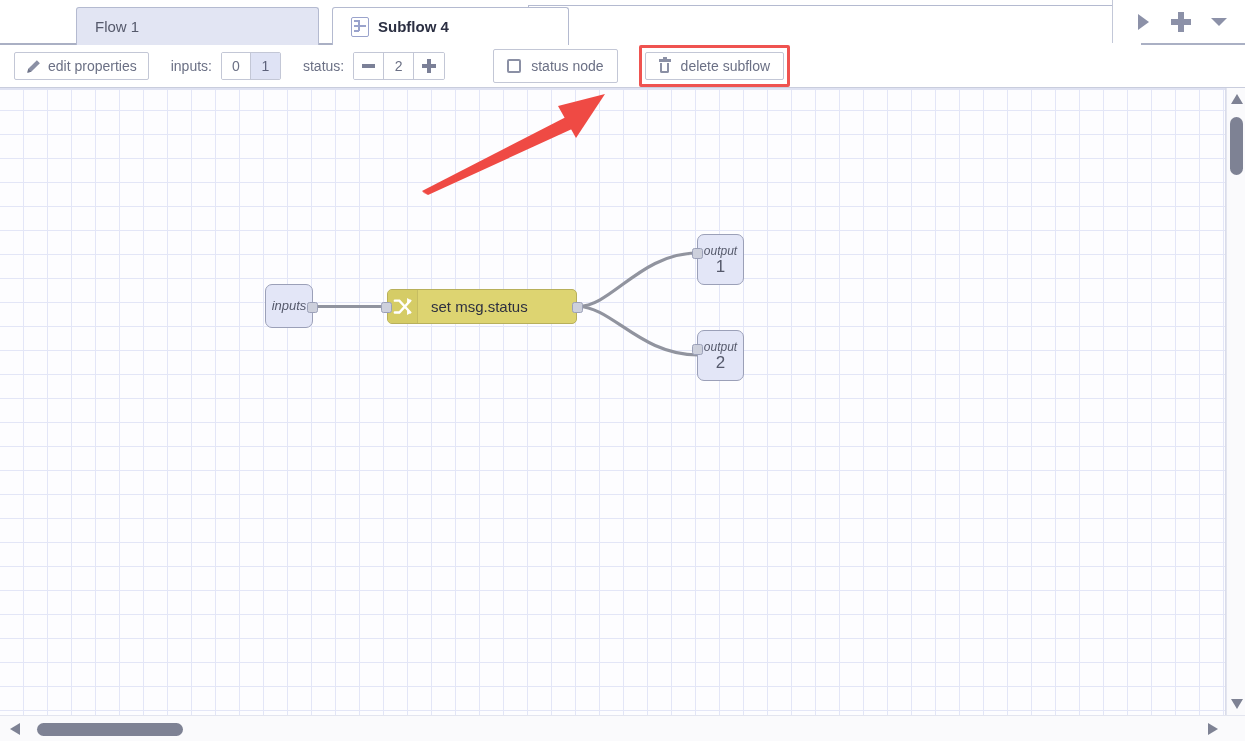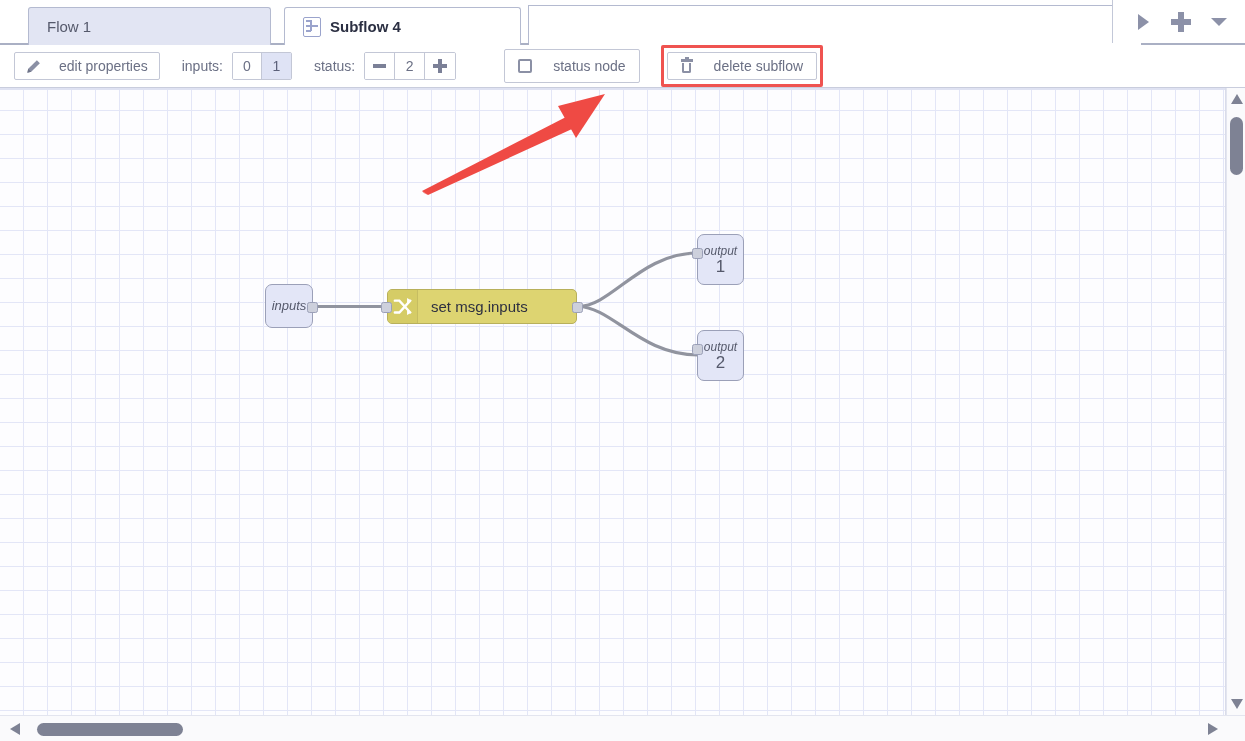--- a/index.html
+++ b/index.html
@@ -22,20 +22,21 @@
   .tab {
     height: 38px; display: flex; align-items: center; gap: 9px;
     padding: 0 18px;
     border: 1px solid #b4bad0;
     border-bottom: none;
     border-radius: 3px 3px 0 0;
     font-size: 15px;
     color: #4a4f63;
     position: relative;
     cursor: pointer;
+    margin-left: 48px;
   }
   .tab.inactive {
     background: #e2e5f3;
     width: 243px;
     color: #55596b;
   }
   .tab.active {
     background: #fff;
     width: 237px;
     font-weight: bold;
@@ -90,21 +91,21 @@
   
   .subtoolbar {
     position: absolute; top: 45px; left: 0; width: 1245px; height: 43px;
     background: #fff;
     border-bottom: 1px solid #c9cddd;
     display: flex; align-items: center;
     padding-left: 14px;
     gap: 0;
   }
   .btn {
-    height: 28px; display: inline-flex; align-items: center; gap: 18px;
+    height: 28px; display: inline-flex; align-items: center; gap: 7px;
     padding: 0 11px;
     border: 1px solid #c3c7d6;
     background: #fff;
     font-size: 14px; color: #6b7085;
     border-radius: 2px;
     cursor: pointer;
     white-space: nowrap;
   }
   .lbl { font-size: 14px; color: #6b7085; margin: 0 9px 0 22px; }
   .seg { display: inline-flex; height: 28px; border: 1px solid #c3c7d6; border-radius: 2px; overflow: hidden; }
@@ -320,21 +321,21 @@
     <div class="node change-node" style="left:387px; top:201px; width:190px; height:35px;">
       <span class="port" style="left:-7px; top:12px;"></span>
       <div class="ibox">
         <svg width="20" height="20" viewBox="0 0 22 22">
           <path d="M2 4 L7 4 L19 17" stroke="#fff" stroke-width="2.6" fill="none" stroke-linecap="round"></path>
           <path d="M2 17 L7 17 L19 4" stroke="#fff" stroke-width="2.6" fill="none" stroke-linecap="round"></path>
           <path d="M15.5 1.2 L20.5 4 L15.5 6.8 Z" fill="#fff"></path>
           <path d="M15.5 14.2 L20.5 17 L15.5 19.8 Z" fill="#fff"></path>
         </svg>
       </div>
-      <span class="ttl">set msg.inputs</span>
+      <span class="ttl">set msg.status</span>
       <span class="port" style="right:-7px; top:12px;"></span>
     </div>
 
     <div class="node io-node" style="left:697px; top:146px; width:47px; height:51px;">
       <span class="port" style="left:-6px; top:13px;"></span>
       <span class="t1">output</span>
       <span class="t2">1</span>
     </div>
 
     <div class="node io-node" style="left:697px; top:242px; width:47px; height:51px;">

